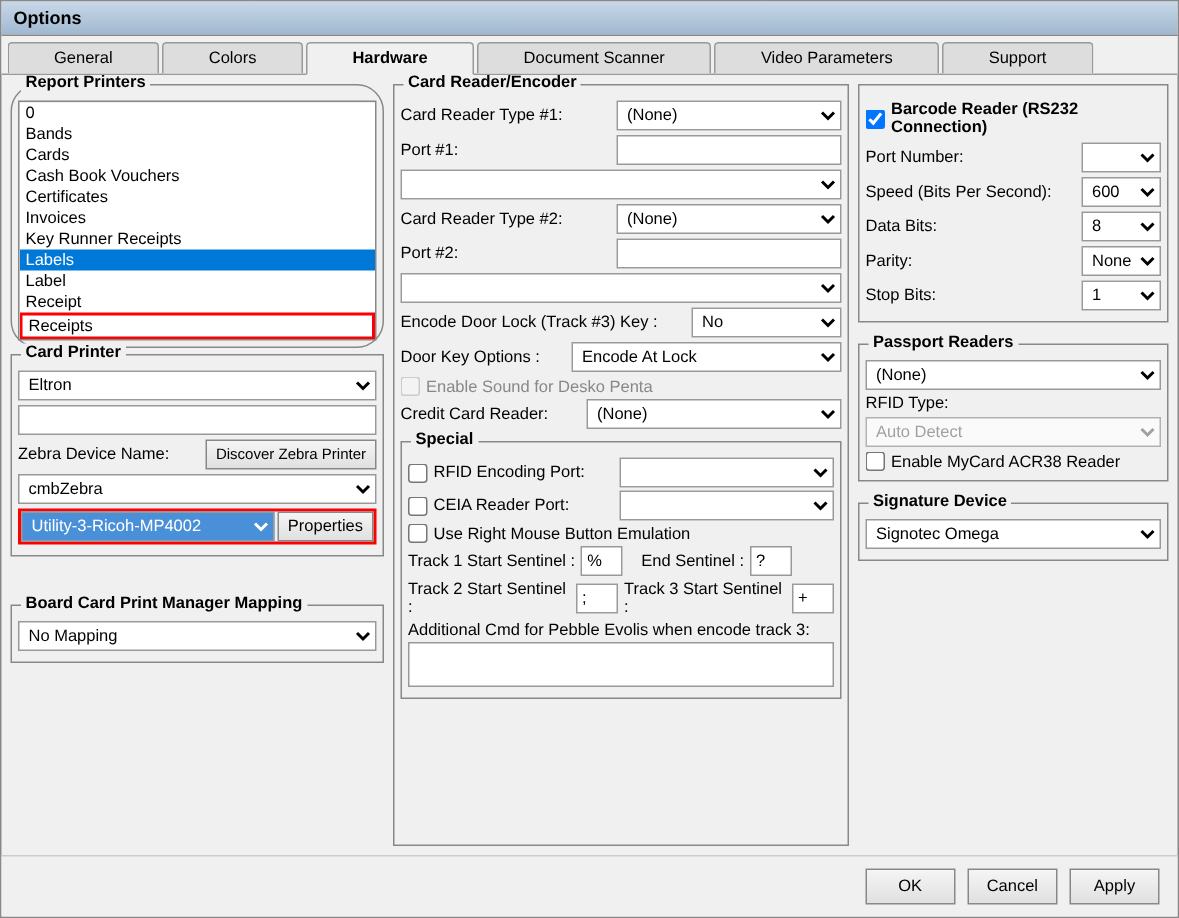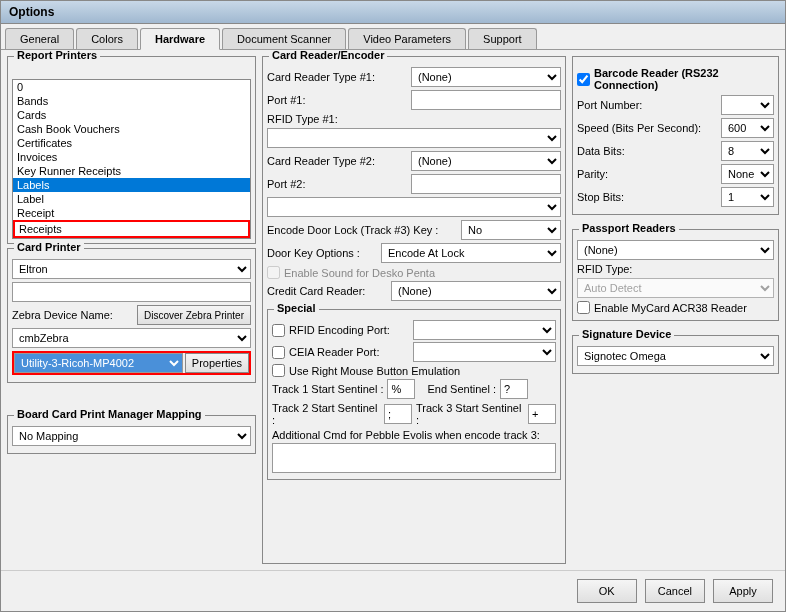--- a/index.html
+++ b/index.html
@@ -2,21 +2,21 @@
 <html><head>
   <meta charset="utf-8">
   <style>
     * { box-sizing: border-box; margin: 0; padding: 0; }
     body { font-family: 'Segoe UI', Tahoma, sans-serif; font-size: 11px; background: #f0f0f0; }
     
     .window { width: 786px; height: 612px; background: #f0f0f0; border: 1px solid #888; display: flex; flex-direction: column; }
     .title-bar { background: linear-gradient(to bottom, #c8d8e8, #a0b8d0); padding: 4px 8px; font-size: 12px; font-weight: bold; color: #000; border-bottom: 1px solid #888; }
     
     .tabs-row { display: flex; padding: 4px 4px 0; background: #f0f0f0; border-bottom: 1px solid #999; }
-    .tab { padding: 4px 14px; border: 1px solid #999; border-bottom: none; background: #ddd; cursor: pointer; font-size: 11px; margin-right: 2px; border-radius: 3px 3px 0 0; }
+    .tab { padding: 4px 30px; border: 1px solid #999; border-bottom: none; background: #ddd; cursor: pointer; font-size: 11px; margin-right: 2px; border-radius: 3px 3px 0 0; }
     .tab.active { background: #f0f0f0; font-weight: bold; border-bottom: 1px solid #f0f0f0; margin-bottom: -1px; z-index: 1; }
     
     .content { display: flex; flex: 1; padding: 6px; gap: 6px; overflow: hidden; }
     
     .left-panel { width: 258px; display: flex; flex-direction: column; gap: 4px; }
     .right-panel { flex: 1; display: flex; flex-direction: column; gap: 4px; }
     
     .group-box { border: 1px solid #888; padding: 4px; position: relative; }
     .group-label { position: absolute; top: -8px; left: 6px; background: #f0f0f0; padding: 0 3px; font-size: 11px; font-weight: bold; }
     .list-item { padding: 1px 4px; cursor: pointer; }
@@ -64,21 +64,21 @@
     <div class="tab">Colors</div>
     <div class="tab active">Hardware</div>
     <div class="tab">Document Scanner</div>
     <div class="tab">Video Parameters</div>
     <div class="tab">Support</div>
   </div>
 
   <div class="content">
 
     <div class="left-panel">
-      <div class="group-box" style="padding-top: 22px;">
+      <div class="group-box" style="padding-top: 10px; border-radius: 18px;">
         <span class="group-label">Report Printers</span>
         <div class="scrollable-list">
           <div class="list-item">0</div>
           <div class="list-item">Bands</div>
           <div class="list-item">Cards</div>
           <div class="list-item">Cash Book Vouchers</div>
           <div class="list-item">Certificates</div>
           <div class="list-item">Invoices</div>
           <div class="list-item">Key Runner Receipts</div>
           <div class="list-item selected">Labels</div>
@@ -137,23 +137,20 @@
               <select style="flex:1;">
                 <option>(None)</option>
               </select>
             </div>
 
             <div class="form-row">
               <span style="min-width:140px;">Port #1:</span>
               <input type="text" style="flex: 1 1 0%;">
             </div>
 
-            <div class="form-row">
-              <span style="min-width:140px;">RFID Type #1:</span>
-            </div>
             <div style="margin-bottom:3px;">
               <select style="width:100%;">
                 <option></option>
               </select>
             </div>
 
             <div class="form-row">
               <span style="min-width:140px;">Card Reader Type #2:</span>
               <select style="flex:1;">
                 <option>(None)</option>

